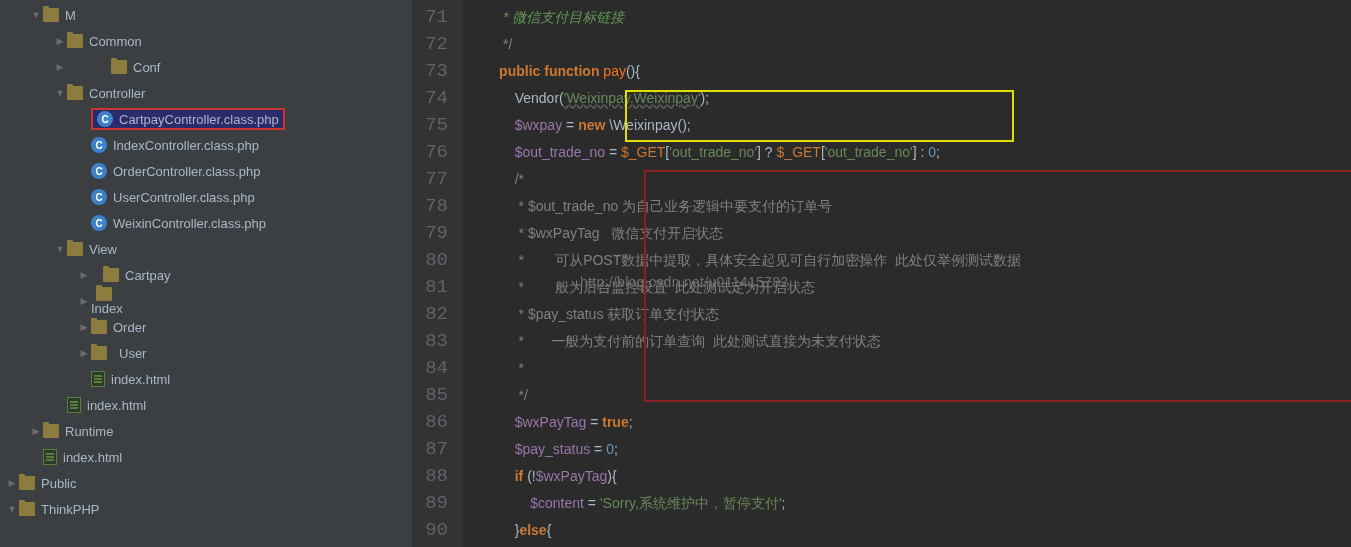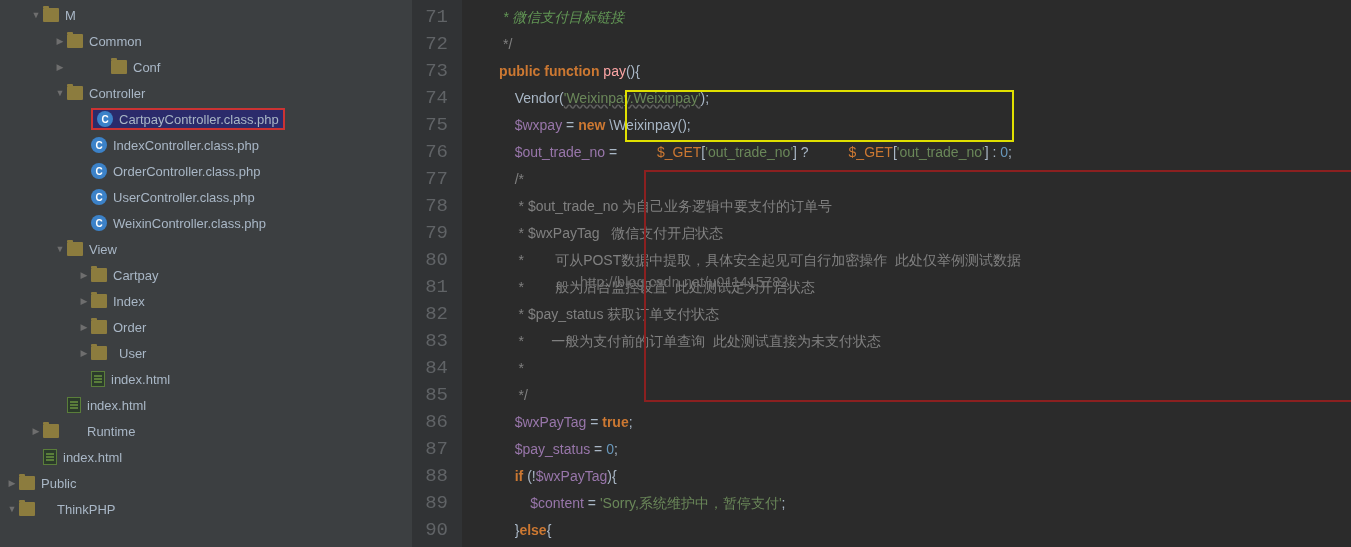--- a/index.html
+++ b/index.html
@@ -27,27 +27,27 @@
     .gutter { width: 50px; background: #313335; text-align: right; padding: 4px 14px 4px 0; font-size: 19px; color: #606366; line-height: 27px; font-family: 'Consolas', 'Courier New', monospace; }
     .code-area { flex: 1; padding: 4px 0; font-size: 14px; line-height: 27px; font-family: 'Consolas', 'Courier New', monospace; position: relative; }
     .code-line { padding-left: 6px; white-space: pre; }
     
     .highlight-yellow { position: absolute; border: 2px solid #e0e000; pointer-events: none; }
     .highlight-red { position: absolute; border: 2px solid #8b2020; pointer-events: none; }
     
     .c-comment { color: #808080; }
     .c-comment-cn { color: #629755; font-style: italic; }
     .c-keyword { color: #cc7832; font-weight: bold; }
-    .c-func { color: #fca5a5; }
+    .c-func { color: #f97316; }
     .c-string { color: #6a8759; }
     .c-string-g { color: #6a8759; text-decoration: underline wavy #606060; }
     .c-var { color: #9876aa; }
     .c-num { color: #6897bb; }
     .c-punct { color: #a9b7c6; }
-    .c-global { color: #cc7832; margin-left: 36px; }
+    .c-global { color: #cc7832; }
     
     .watermark { position: absolute; top: 269px; left: 118px; color: #707070; font-size: 14px; font-family: Arial; letter-spacing: 0.3px; pointer-events: none; z-index: 10; }
   </style>
 </head>
 <body>
 
 <div class="sidebar">
   <div id="tree-container">
       <div class="tree-item indent-1">
         <span class="arrow expanded"></span>
@@ -114,28 +114,28 @@
       </div>
       <div class="tree-item indent-2">
         <span class="arrow expanded"></span>
         <span style="display: inline-flex; align-items: center;">
           <span class="icon-folder"></span>
           <span>View</span>
         </span>
       </div>
       <div class="tree-item indent-3">
         <span class="arrow collapsed"></span>
-        <span style="display: inline-flex; align-items: center;">
+        <span style="display: inline-flex; align-items: center; margin-left: 12px;">
           <span class="icon-folder"></span>
           <span>Cartpay</span>
         </span>
       </div>
       <div class="tree-item indent-3">
         <span class="arrow collapsed"></span>
-        <span style="display: inline-flex; align-items: center;">
+        <span style="display: inline-flex; align-items: center; flex-direction: column;">
           <span class="icon-folder"></span>
           <span>Index</span>
         </span>
       </div>
       <div class="tree-item indent-3">
         <span class="arrow collapsed"></span>
         <span style="display: inline-flex; align-items: center;">
           <span class="icon-folder"></span>
           <span>Order</span>
         </span>
@@ -156,42 +156,42 @@
       </div>
       <div class="tree-item indent-2">
         <span class="arrow none"></span>
         <span style="display: inline-flex; align-items: center;">
           <span class="icon-file-html"></span>
           <span>index.html</span>
         </span>
       </div>
       <div class="tree-item indent-1">
         <span class="arrow collapsed"></span>
-        <span style="display: inline-flex; align-items: center; gap: 22px;">
+        <span style="display: inline-flex; align-items: center;">
           <span class="icon-folder"></span>
           <span>Runtime</span>
         </span>
       </div>
       <div class="tree-item indent-1">
         <span class="arrow none"></span>
         <span style="display: inline-flex; align-items: center;">
           <span class="icon-file-html"></span>
           <span>index.html</span>
         </span>
       </div>
       <div class="tree-item indent-0">
         <span class="arrow collapsed"></span>
         <span style="display: inline-flex; align-items: center;">
           <span class="icon-folder"></span>
           <span>Public</span>
         </span>
       </div>
       <div class="tree-item indent-0">
         <span class="arrow expanded"></span>
-        <span style="display: inline-flex;  gap: 16px;">
+        <span style="display: inline-flex; ">
           <span class="icon-folder"></span>
           <span>ThinkPHP</span>
         </span>
       </div>
     </div>
 </div>
 
 <div class="editor-area">
   <div class="gutter" id="gutter">71
 72

